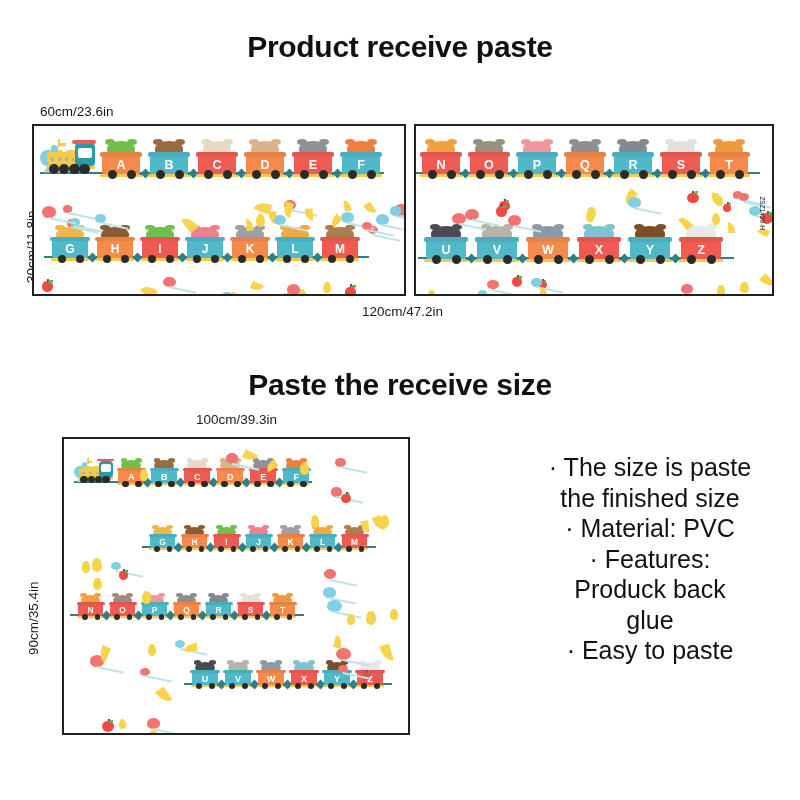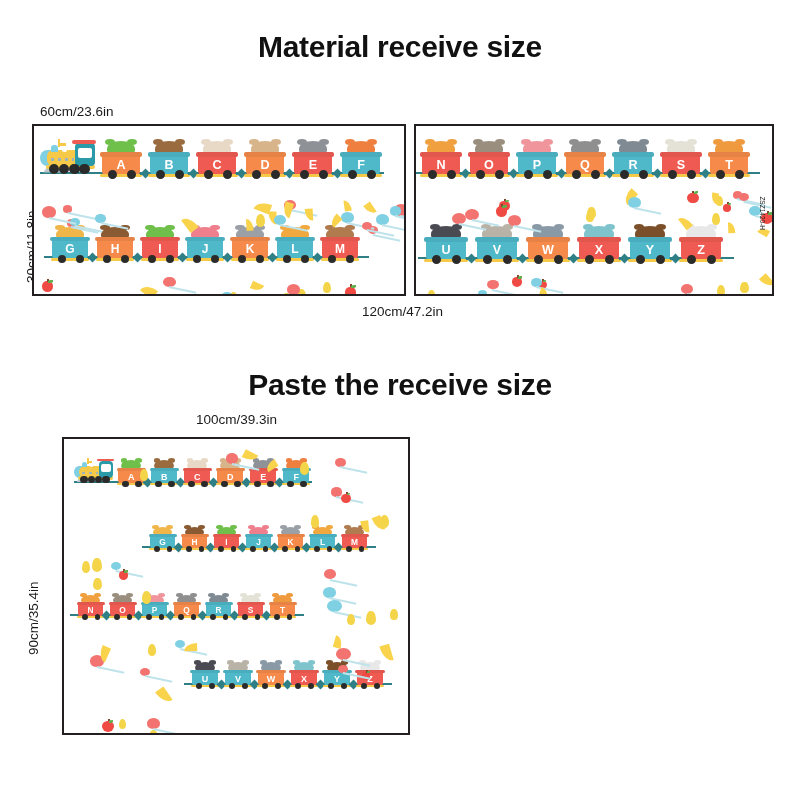--- a/index.html
+++ b/index.html
@@ -239,21 +239,21 @@
     line-height: 1.22;
     color: #111;
   }
   #bullets div { white-space: nowrap; }
 </style>
 </head>
 <body>
 
 <div id="page">
 
-  <div class="title" id="title-receive">Material receive size</div>
+  <div class="title" id="title-receive">Product receive paste</div>
 
   <div class="dim-label" id="lbl-60" style="left:40px; top:104px;">60cm/23.6in</div>
 
   <div class="dim-vert" id="lbl-30" style="left:24px; top:283px;">30cm/11.8in</div>
 
   <div class="dim-label" id="lbl-120" style="left:362px; top:304px;">120cm/47.2in</div>
 
   <div class="panel" id="sheet-left" style="left:32px; top:124px; width:374px; height:172px;">
     <div class="train-row">
         <div class="rail" style="left: 6px; top: 46px; width: 344px;"></div>
@@ -1328,14 +1328,23 @@
         <div class="balloon" style="left: 272.272px; top: 209.396px; width: 14.6783px; height: 12.0362px; background: rgb(242, 115, 111);"></div>
         <div class="banana" style="left: 92.4855px; top: 252.386px; width: 15.9307px; height: 9.87701px; transform: rotate(55deg);"></div>
         <div class="pear" style="left: 75.9453px; top: 30.3603px; width: 8.33427px; height: 11.9805px;"></div>
         <div class="pear" style="left: 315.84px; top: 75.9577px; width: 8.96368px; height: 12.8853px;"></div>
         <div class="apple" style="left: 55.1005px; top: 132.355px; width: 9.01825px; height: 8.56733px;"></div>
         <div class="pear" style="left: 282.876px; top: 175.163px; width: 7.68969px; height: 11.0539px;"></div>
         <div class="banana" style="left: 32.0534px; top: 210.077px; width: 15.2148px; height: 9.43318px; transform: rotate(114deg);"></div>
       </div>
   </div>
 
+  <div id="bullets">
+    <div>· The size is paste</div>
+    <div>the finished size</div>
+    <div>· Material: PVC</div>
+    <div>· Features:</div>
+    <div>Produck back</div>
+    <div>glue</div>
+    <div>· Easy to paste</div>
+  </div>
 
 </div>
 
 </body></html>

